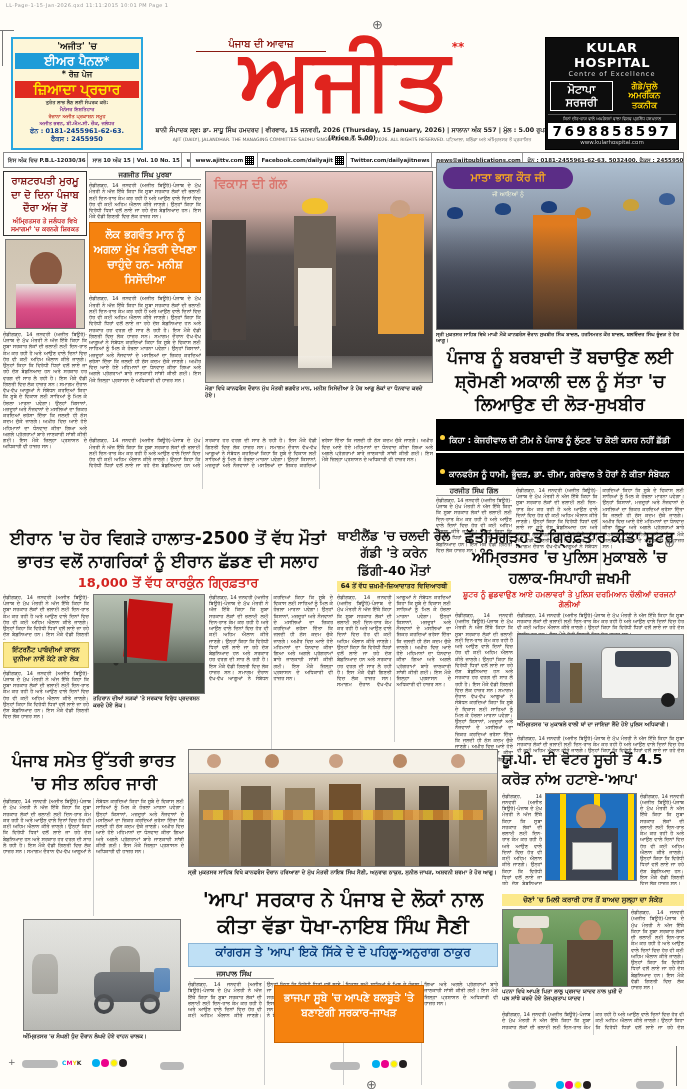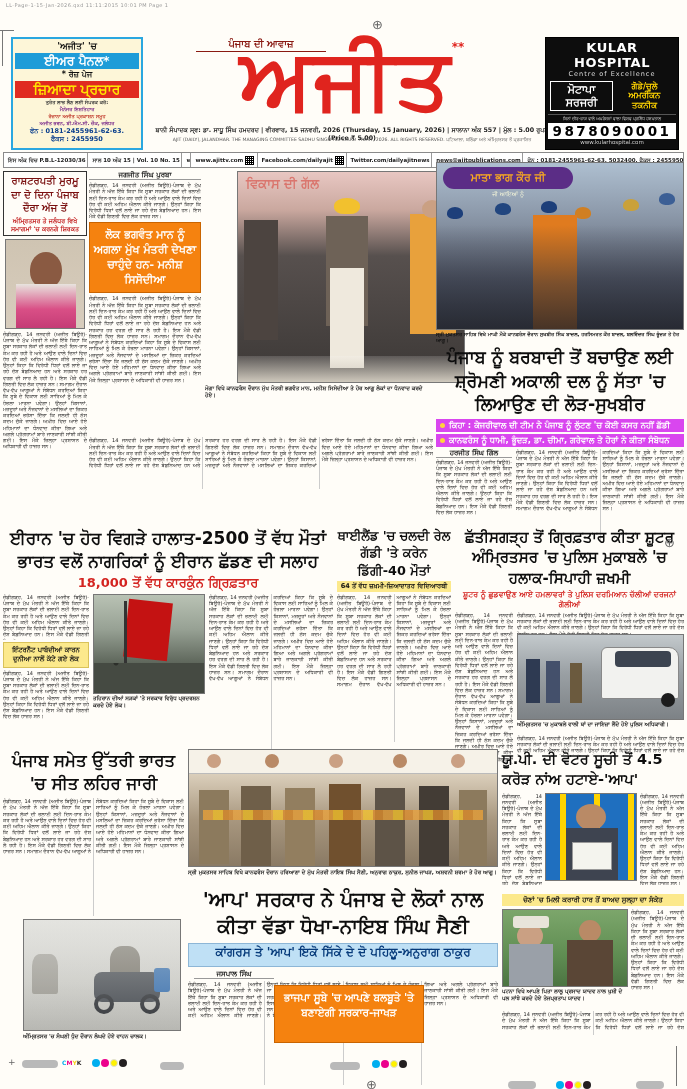--- a/index.html
+++ b/index.html
@@ -12,21 +12,21 @@
   .ph{position:relative;overflow:hidden;border:1px solid #777;}
   .qr{display:inline-block;width:9px;height:9px;margin-left:2px;background:
       repeating-linear-gradient(0deg,#000 0 1px,#fff 1px 2px),
       repeating-linear-gradient(90deg,#000 0 1px,#fff 1px 2px);background-blend-mode:multiply;flex:none;}
   .seg{display:flex;align-items:center;padding:0 4px;border-left:1px solid #999;font-size:5.5px;font-weight:bold;color:#222;white-space:nowrap;overflow:hidden;}
   .seg:first-child{border-left:none;}
   .cols3{column-count:3;column-gap:5px;column-rule:1px solid #ccc;}
   .cols2{column-count:2;column-gap:5px;column-rule:1px solid #ccc;}
   .cols4{column-count:4;column-gap:5px;column-rule:1px solid #ccc;}
   .orangebox{background:#f5820f;border:1px solid #c96400;color:#fff;font-weight:bold;text-align:center;}
-  .bullet{display:flex;align-items:center;background:#d946ef;color:#fff;font-weight:bold;font-size:9px;height:13px;margin-top:2px;padding:4px 4px;overflow:hidden;white-space:nowrap;}
+  .bullet{display:flex;background:#000000;color:#fff;font-weight:bold;font-size:9px;height:13px;margin-top:2px;padding:16px 4px;overflow:hidden;white-space:nowrap;}
   .dot{width:5px;height:5px;background:#ffd23d;border-radius:50%;margin-right:4px;flex:none;}
   .byline{font-weight:bold;font-size:7px;text-align:center;border-bottom:1px solid #999;color:#111;}
   .regpill{position:absolute;height:8px;border-radius:4px;background:#b9b9b9;}
   .cdot{position:absolute;width:8px;height:8px;border-radius:50%;}
   .crossmark{position:absolute;color:#666;font-size:13px;line-height:1;}
   .ycap{background:#fce98c;color:#111;font-weight:bold;text-align:center;overflow:hidden;}
   .redsub{color:#d42420;font-weight:bold;text-align:center;}
 </style>
 </head>
 <body>
@@ -61,21 +61,21 @@
     <div class="abs" style="left:148px;top:103px;width:408px;text-align:center;font-size:4.6px;color:#555;">AJIT (DAILY), JALANDHAR. THE MANAGING COMMITTEE SADHU SINGH HAMDARD TRUST, 2026. ALL RIGHTS RESERVED. ਪਟਿਆਲਾ, ਬਠਿੰਡਾ ਅਤੇ ਅੰਮ੍ਰਿਤਸਰ ਤੋਂ ਪ੍ਰਕਾਸ਼ਿਤ</div>
 
     <div class="abs" style="left:545px;top:3px;width:134px;height:113px;background:#0d0d0d;border:1px solid #000;color:#fff;text-align:center;padding:2px;">
       <div style="font-size:13px;font-weight:bold;letter-spacing:.5px;">KULAR HOSPITAL</div>
       <div style="font-size:6.5px;color:#ddd;letter-spacing:1px;">Centre of Excellence</div>
       <div style="display:flex;gap:2px;margin:3px 2px;align-items:stretch;">
         <div style="flex:1;border:1px solid #fff;font-size:11px;font-weight:bold;display:flex;align-items:center;justify-content:center;padding:1px;">ਮੋਟਾਪਾ ਸਰਜਰੀ</div>
         <div style="flex:1;color:#ffd400;font-size:8.5px;font-weight:bold;display:flex;align-items:center;justify-content:center;line-height:1.1;">ਗੋਡੇ/ਚੂਲੇ ਅਮਰੀਕਨ ਤਕਨੀਕ</div>
       </div>
       <div style="font-size:4.2px;color:#eee;border-top:1px solid #555;padding-top:1px;">ਬਿਨਾਂ ਚੀਰ-ਫਾੜ ਵਾਲੇ ਅਪਰੇਸ਼ਨਾਂ ਵਾਲਾ ਵਿਸ਼ਵ ਪ੍ਰਸਿੱਧ ਹਸਪਤਾਲ</div>
-      <div style="background:#fff;color:#000;font-size:13.5px;font-weight:bold;letter-spacing:2.5px;margin-top:2px;">9878090001</div>
+      <div style="background:#fff;color:#000;font-size:13.5px;font-weight:bold;letter-spacing:2.5px;margin-top:2px;">7698858597</div>
       <div style="font-size:5.5px;color:#ccc;">www.kularhospital.com</div>
     </div>
   </div>
 
   <div class="abs" style="left:3px;top:152px;width:681px;height:16px;border:1px solid #8a8a8a;display:flex;background:#fff;">
     <div class="seg">
         <span>ਇਸ ਅੰਕ ਵਿਚ P.B.L-12030/36</span>
       </div>
     <div class="seg">
         <span>ਸਾਲ 10 ਅੰਕ 15 | Vol. 10 No. 15</span>
@@ -116,21 +116,21 @@
 
   <div class="abs" style="left:89px;top:168px;width:344px;height:357px;">
     <div style="display:flex;margin-top:3px;">
       <div style="width:112px;flex:none;margin-right:4px;">
         <div class="byline">ਜਗਜੀਤ ਸਿੰਘ ਪੁਰਬਾ</div>
         <div class="tiny" style="height:38px;margin-top:2px;">ਚੰਡੀਗੜ੍ਹ, 14 ਜਨਵਰੀ (ਅਜੀਤ ਬਿਊਰੋ)-ਪੰਜਾਬ ਦੇ ਮੁੱਖ ਮੰਤਰੀ ਨੇ ਅੱਜ ਇੱਥੇ ਕਿਹਾ ਕਿ ਸੂਬਾ ਸਰਕਾਰ ਲੋਕਾਂ ਦੀ ਭਲਾਈ ਲਈ ਦਿਨ-ਰਾਤ ਕੰਮ ਕਰ ਰਹੀ ਹੈ ਅਤੇ ਆਉਣ ਵਾਲੇ ਦਿਨਾਂ ਵਿਚ ਹੋਰ ਵੀ ਕਈ ਅਹਿਮ ਐਲਾਨ ਕੀਤੇ ਜਾਣਗੇ। ਉਨ੍ਹਾਂ ਕਿਹਾ ਕਿ ਵਿਰੋਧੀ ਧਿਰਾਂ ਵਲੋਂ ਲਾਏ ਜਾ ਰਹੇ ਦੋਸ਼ ਬੇਬੁਨਿਆਦ ਹਨ। ਇਸ ਮੌਕੇ ਵੱਡੀ ਗਿਣਤੀ ਵਿਚ ਲੋਕ ਹਾਜ਼ਰ ਸਨ।</div>
         <div class="orangebox" style="font-size:11px;line-height:1.35;padding:5px 3px;margin:2px 0;">ਲੋਕ ਭਗਵੰਤ ਮਾਨ ਨੂੰ ਅਗਲਾ ਮੁੱਖ ਮੰਤਰੀ ਦੇਖਣਾ ਚਾਹੁੰਦੇ ਹਨ- ਮਨੀਸ਼ ਸਿਸੋਦੀਆ</div>
         <div class="tiny" style="height:140px;">ਚੰਡੀਗੜ੍ਹ, 14 ਜਨਵਰੀ (ਅਜੀਤ ਬਿਊਰੋ)-ਪੰਜਾਬ ਦੇ ਮੁੱਖ ਮੰਤਰੀ ਨੇ ਅੱਜ ਇੱਥੇ ਕਿਹਾ ਕਿ ਸੂਬਾ ਸਰਕਾਰ ਲੋਕਾਂ ਦੀ ਭਲਾਈ ਲਈ ਦਿਨ-ਰਾਤ ਕੰਮ ਕਰ ਰਹੀ ਹੈ ਅਤੇ ਆਉਣ ਵਾਲੇ ਦਿਨਾਂ ਵਿਚ ਹੋਰ ਵੀ ਕਈ ਅਹਿਮ ਐਲਾਨ ਕੀਤੇ ਜਾਣਗੇ। ਉਨ੍ਹਾਂ ਕਿਹਾ ਕਿ ਵਿਰੋਧੀ ਧਿਰਾਂ ਵਲੋਂ ਲਾਏ ਜਾ ਰਹੇ ਦੋਸ਼ ਬੇਬੁਨਿਆਦ ਹਨ ਅਤੇ ਸਰਕਾਰ ਹਰ ਵਰਗ ਦੀ ਸਾਰ ਲੈ ਰਹੀ ਹੈ। ਇਸ ਮੌਕੇ ਵੱਡੀ ਗਿਣਤੀ ਵਿਚ ਲੋਕ ਹਾਜ਼ਰ ਸਨ। ਸਮਾਗਮ ਦੌਰਾਨ ਵੱਖ-ਵੱਖ ਆਗੂਆਂ ਨੇ ਸੰਬੋਧਨ ਕਰਦਿਆਂ ਕਿਹਾ ਕਿ ਸੂਬੇ ਦੇ ਵਿਕਾਸ ਲਈ ਸਾਰਿਆਂ ਨੂੰ ਮਿਲ ਕੇ ਹੰਭਲਾ ਮਾਰਨਾ ਪਵੇਗਾ। ਉਨ੍ਹਾਂ ਕਿਸਾਨਾਂ, ਮਜ਼ਦੂਰਾਂ ਅਤੇ ਨੌਜਵਾਨਾਂ ਦੇ ਮਸਲਿਆਂ ਦਾ ਜ਼ਿਕਰ ਕਰਦਿਆਂ ਭਰੋਸਾ ਦਿੱਤਾ ਕਿ ਜਲਦੀ ਹੀ ਠੋਸ ਕਦਮ ਚੁੱਕੇ ਜਾਣਗੇ। ਅਖ਼ੀਰ ਵਿਚ ਆਏ ਹੋਏ ਮਹਿਮਾਨਾਂ ਦਾ ਧੰਨਵਾਦ ਕੀਤਾ ਗਿਆ ਅਤੇ ਅਗਲੇ ਪ੍ਰੋਗਰਾਮਾਂ ਬਾਰੇ ਜਾਣਕਾਰੀ ਸਾਂਝੀ ਕੀਤੀ ਗਈ। ਇਸ ਮੌਕੇ ਜ਼ਿਲ੍ਹਾ ਪ੍ਰਸ਼ਾਸਨ ਦੇ ਅਧਿਕਾਰੀ ਵੀ ਹਾਜ਼ਰ ਸਨ।</div>
       </div>
       <div style="flex:1;">
-        <div class="ph" style="width:100%;height:212px;background:linear-gradient(180deg,#e8c7c2 0%,#caa89f 18%,#57504e 40%,#3c3836 100%);margin-left:32px;">
+        <div class="ph" style="width:100%;height:212px;background:linear-gradient(180deg,#e8c7c2 0%,#caa89f 18%,#57504e 40%,#3c3836 100%);">
           <div style="position:absolute;left:8px;top:4px;width:210px;height:26px;color:#d8584f;font-weight:bold;font-size:13px;opacity:.7;">ਵਿਕਾਸ ਦੀ ਗੱਲ</div>
           <div style="position:absolute;left:96px;top:26px;width:26px;height:16px;border-radius:50% 50% 40% 40%;background:#f2c12e;"></div>
           <div style="position:absolute;left:88px;top:44px;width:42px;height:110px;background:#6e6257;"></div>
           <div style="position:absolute;left:92px;top:96px;width:34px;height:100px;background:#efe9dd;"></div>
           <div style="position:absolute;left:172px;top:42px;width:46px;height:120px;background:#e8a13c;"></div>
           <div style="position:absolute;left:184px;top:28px;width:20px;height:18px;border-radius:50%;background:#caa083;"></div>
           <div style="position:absolute;left:6px;top:48px;width:34px;height:120px;background:#4c4440;"></div>
           <div style="position:absolute;left:0;bottom:0;width:100%;height:26px;background:linear-gradient(180deg,rgba(255,255,255,.15),#cfc9bd);"></div>
         </div>
         <div class="cap" style="margin-top:2px;height:16px;">ਮੋਗਾ ਵਿਖੇ ਕਾਨਫਰੰਸ ਦੌਰਾਨ ਮੁੱਖ ਮੰਤਰੀ ਭਗਵੰਤ ਮਾਨ, ਮਨੀਸ਼ ਸਿਸੋਦੀਆ ਤੇ ਹੋਰ ਆਗੂ ਲੋਕਾਂ ਦਾ ਧੰਨਵਾਦ ਕਰਦੇ ਹੋਏ।</div>

